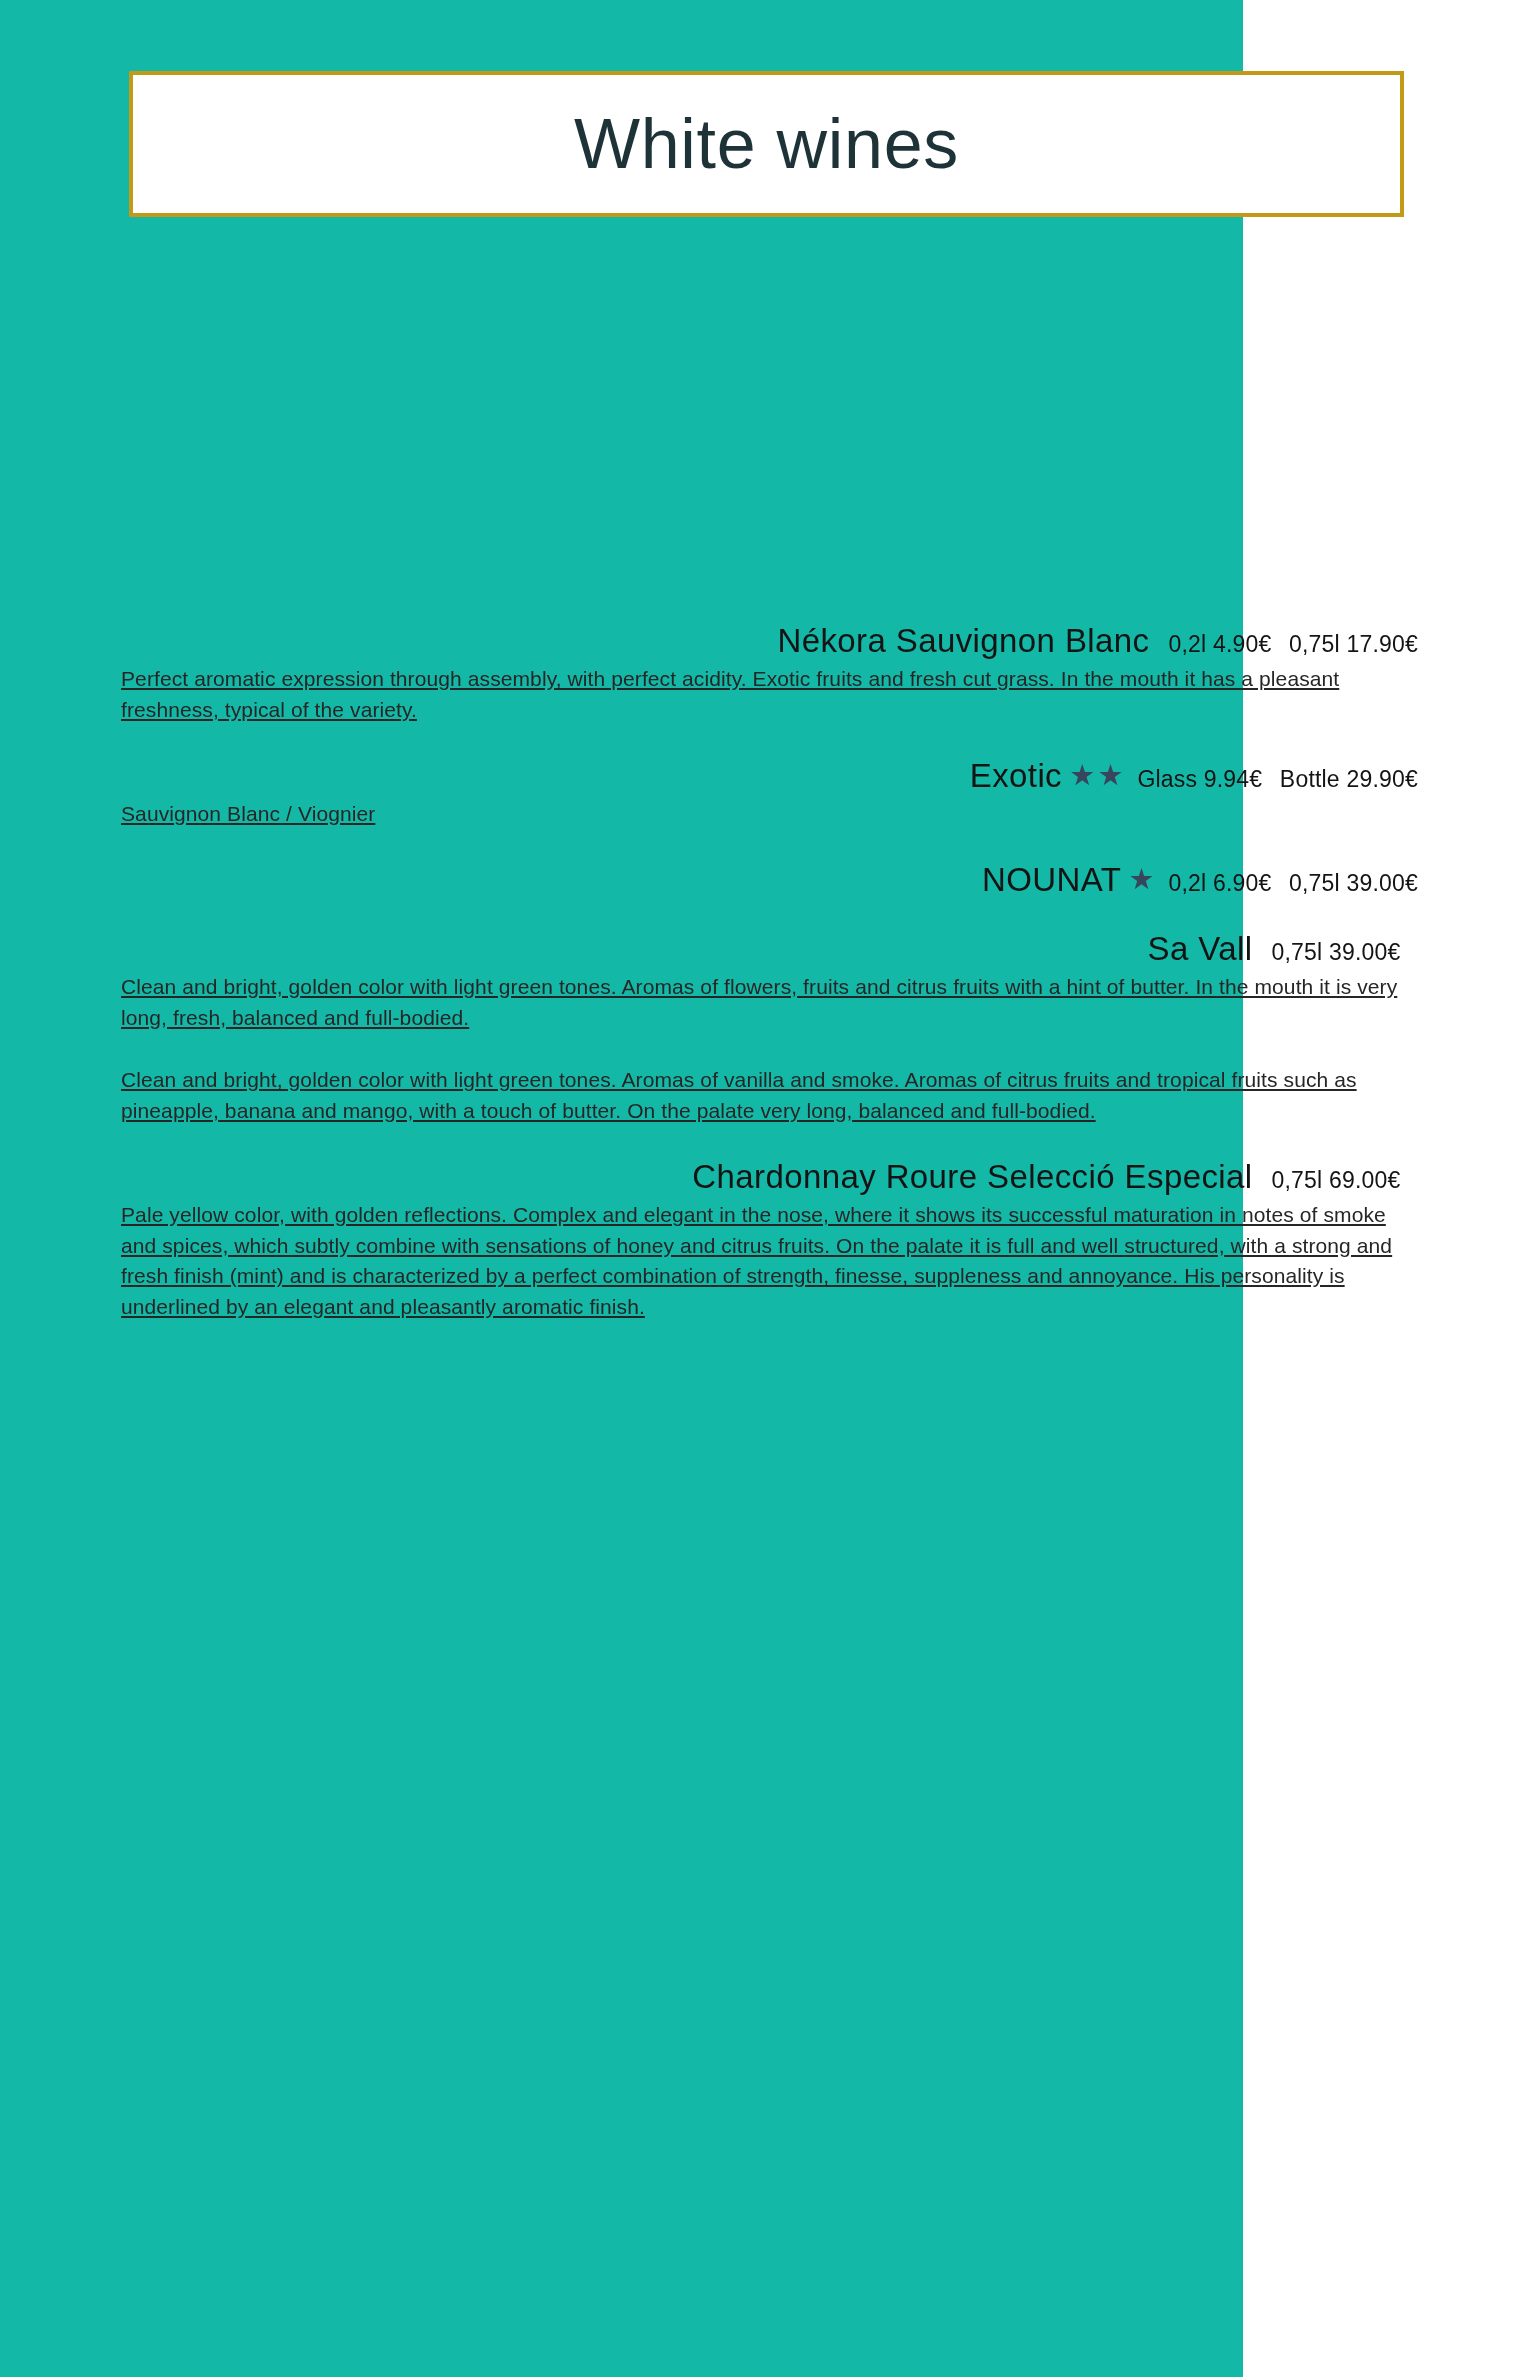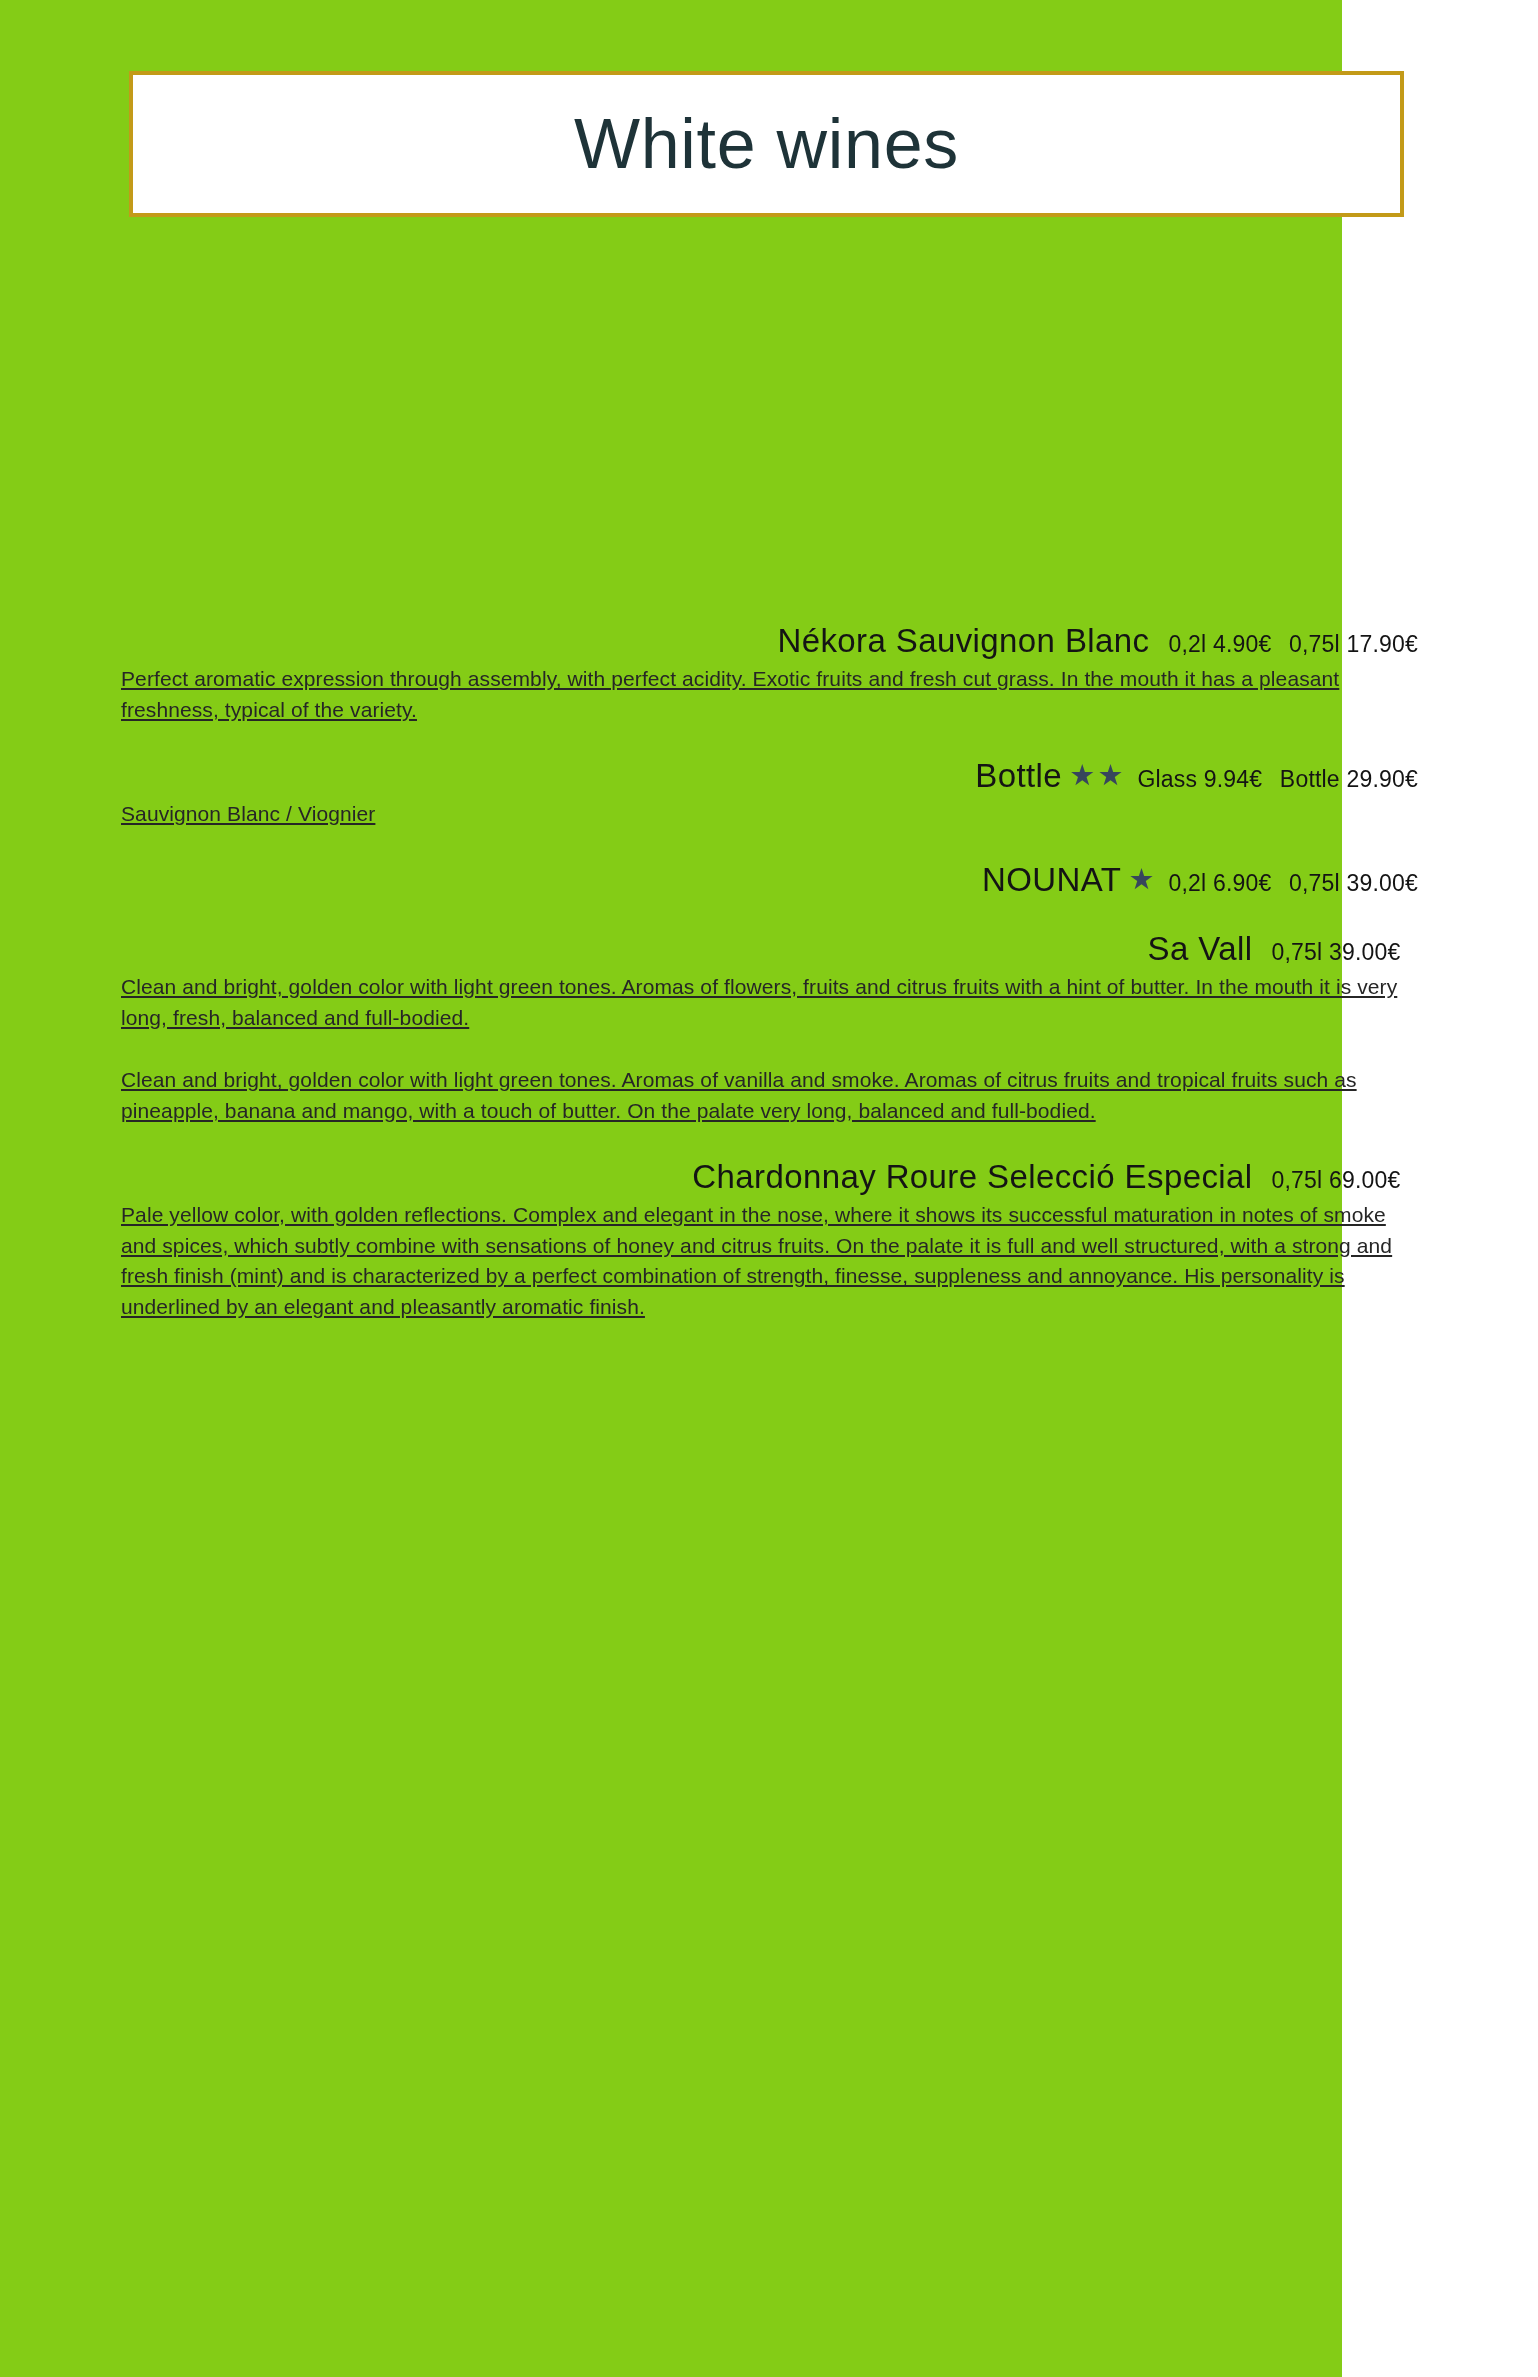--- a/index.html
+++ b/index.html
@@ -11,24 +11,24 @@
   body {
     width: 1538px;
     height: 2377px;
     font-family: "Liberation Sans", sans-serif;
     -webkit-font-smoothing: antialiased;
     overflow: hidden;
     position: relative;
   }
 
   .page {
-    width: 1342px;
+    width: 1243px;
     height: 2377px;
     box-sizing: border-box;
-    background: #84cc16;
+    background: #14b8a6;
     position: relative;
   }
 
   
   .header-band {
     position: absolute;
     left: 129px;
     top: 71px;
     width: 1275px;
     height: 146px;
@@ -130,21 +130,21 @@
 
     <div class="wine-entry">
       <div class="wine-heading">
         <span class="wine-name">Nékora Sauvignon Blanc</span><span class="wine-stars"></span><span class="wine-prices">0,2l 4.90€</span><span class="price-sep"></span><span class="wine-prices">0,75l 17.90€</span>
       </div>
       <p class="wine-desc">Perfect aromatic expression through assembly, with perfect acidity. Exotic fruits and fresh cut grass. In the mouth it has a pleasant freshness, typical of the variety.</p>
     </div>
 
     <div class="wine-entry">
       <div class="wine-heading">
-        <span class="wine-name">Bottle</span><span class="wine-stars">★★</span><span class="wine-prices">Glass 9.94€</span><span class="price-sep"></span><span class="wine-prices">Bottle 29.90€</span>
+        <span class="wine-name">Exotic</span><span class="wine-stars">★★</span><span class="wine-prices">Glass 9.94€</span><span class="price-sep"></span><span class="wine-prices">Bottle 29.90€</span>
       </div>
       <p class="wine-desc">Sauvignon Blanc / Viognier</p>
     </div>
 
     <div class="wine-entry">
       <div class="wine-heading">
         <span class="wine-name">NOUNAT</span><span class="wine-stars">★</span><span class="wine-prices">0,2l 6.90€</span><span class="price-sep"></span><span class="wine-prices">0,75l 39.00€</span>
       </div>
     </div>
 

